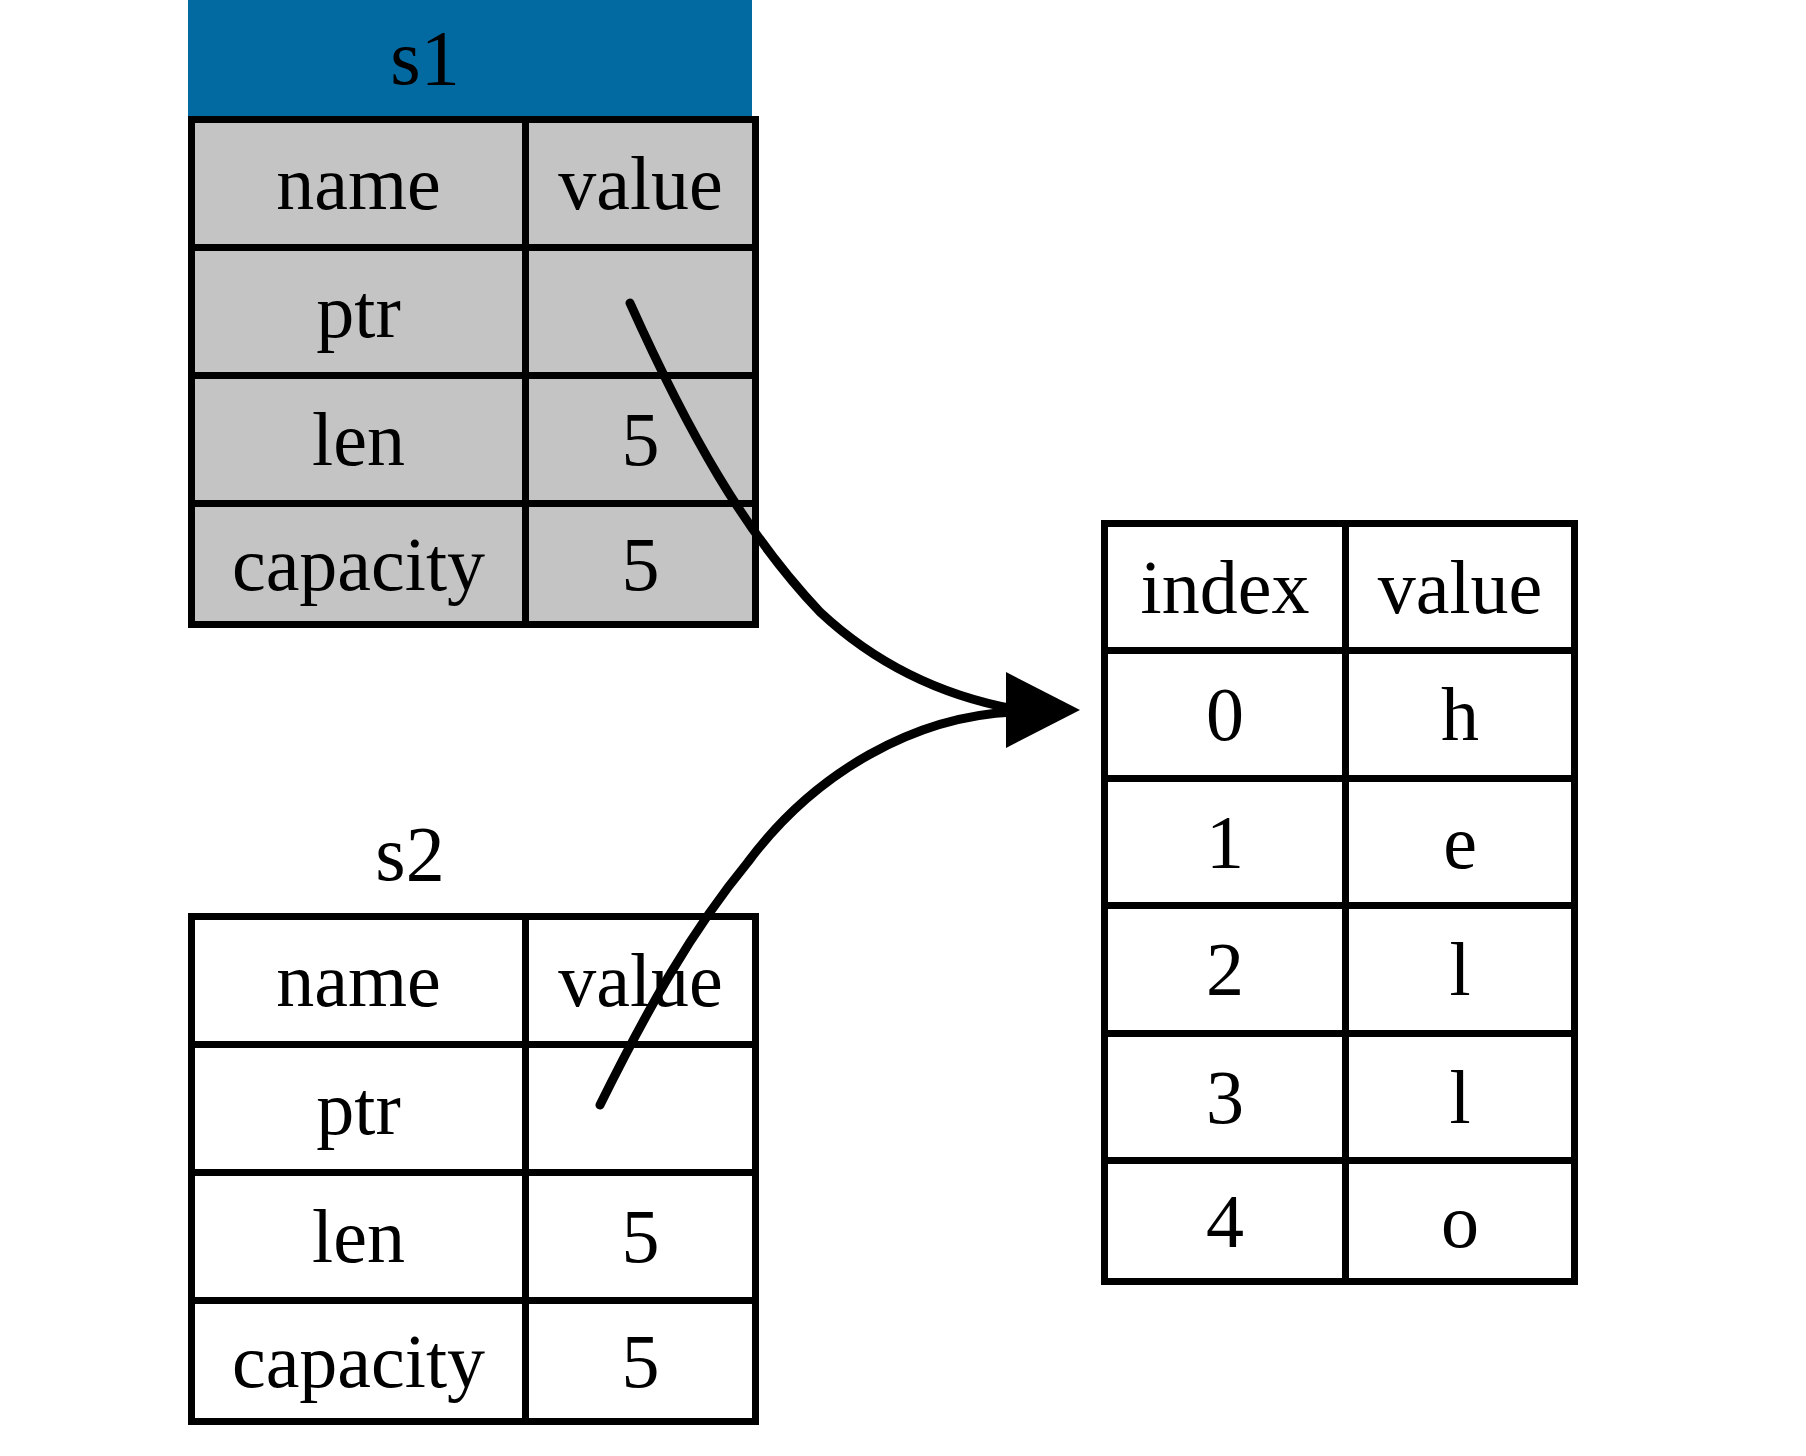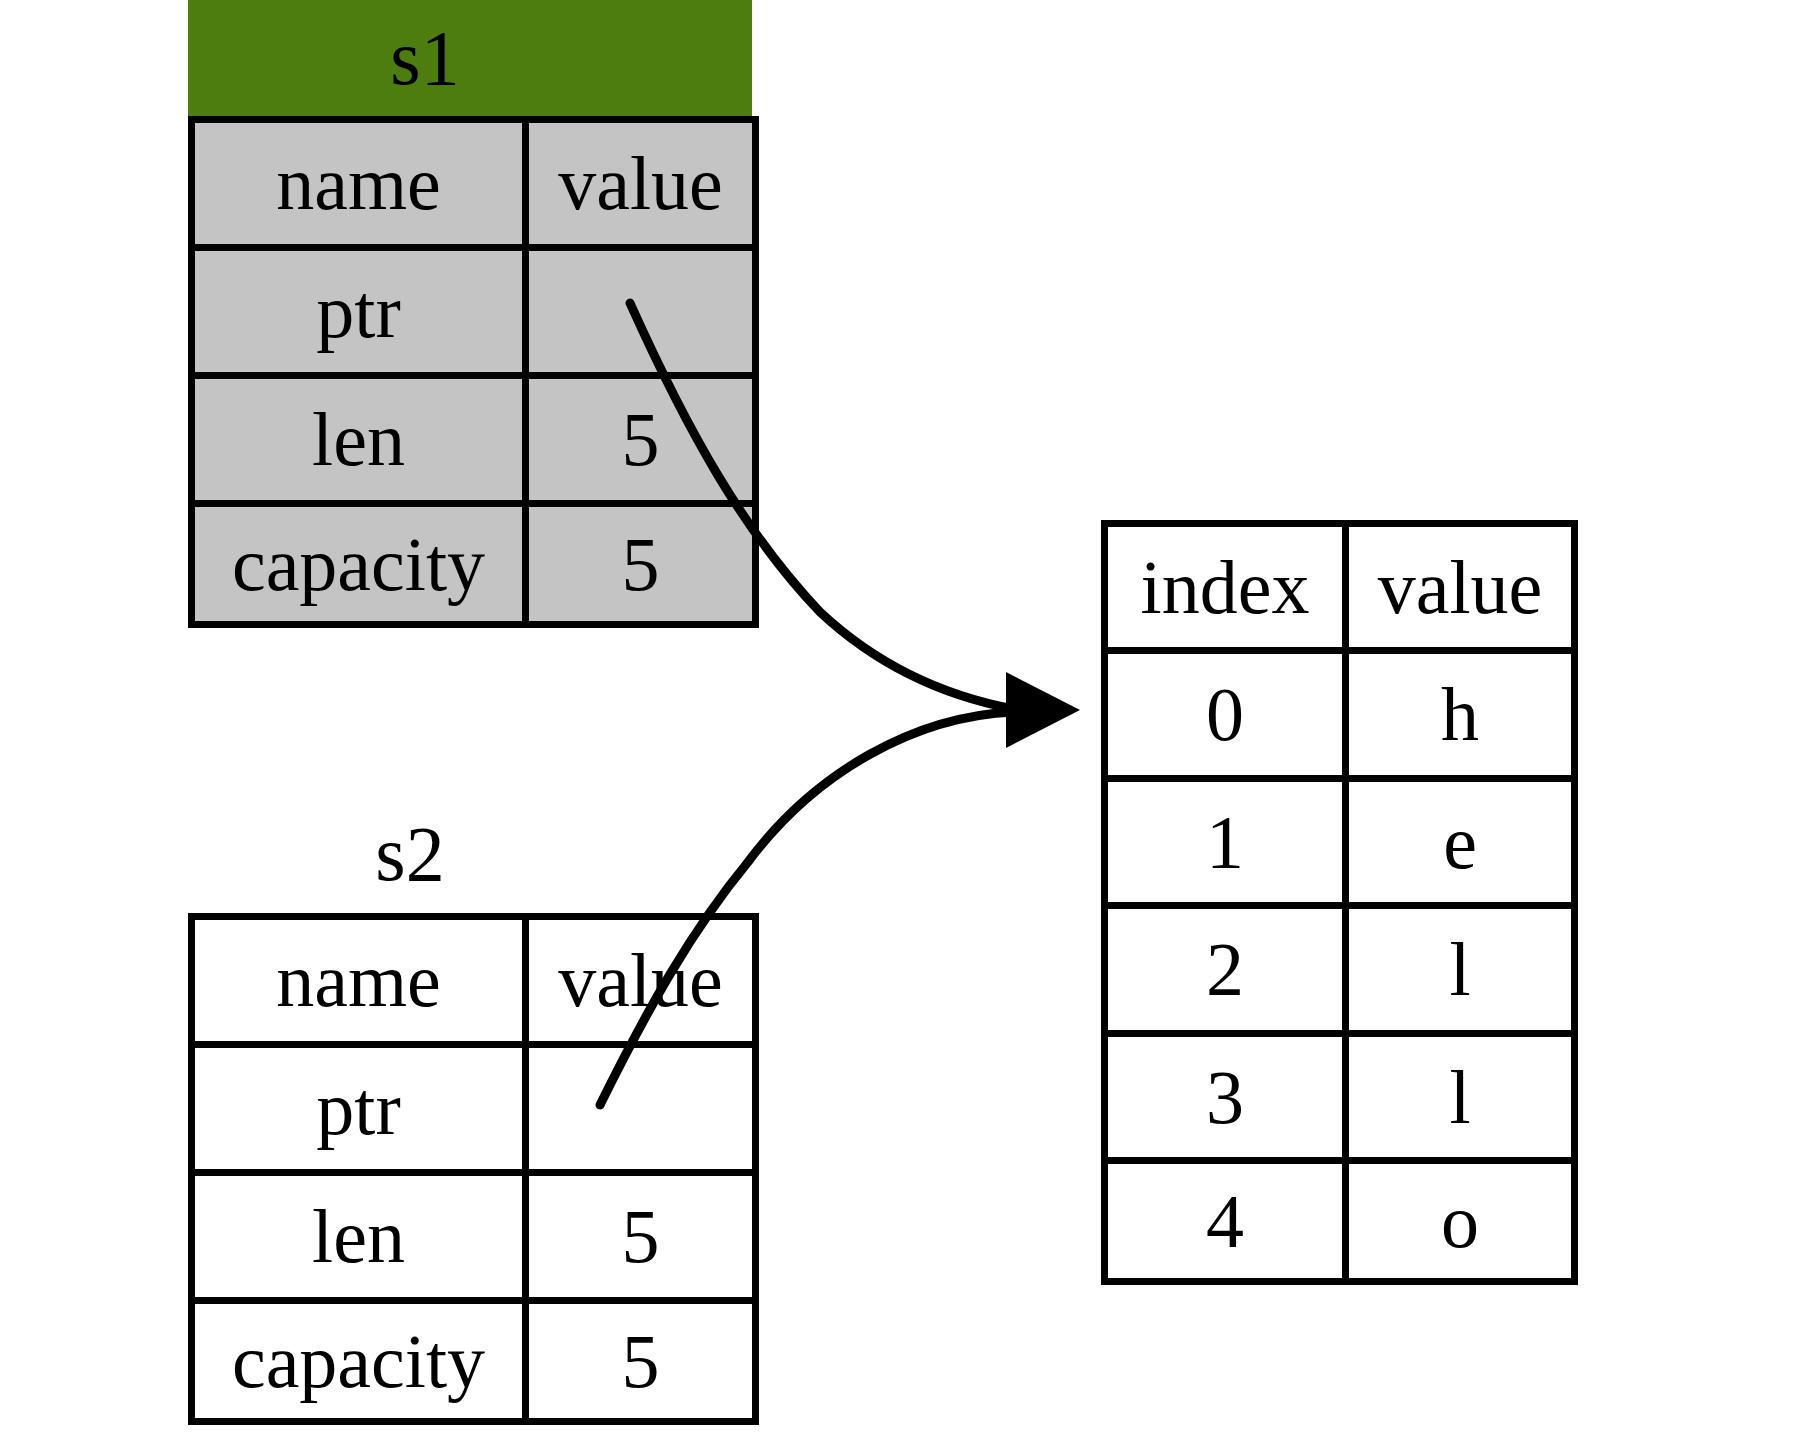--- a/index.html
+++ b/index.html
@@ -12,21 +12,21 @@
     overflow:hidden;
   }
   .title{
     position:absolute;
     font-size:78px;
     display:flex;align-items:center;justify-content:center;
     box-sizing:border-box;
   }
   #s1-title{
     left:188px;top:0;width:564px;height:116px;
-    background:#4d7c0f;
+    background:#0369a1;
     padding-right:90px;
   }
   #s2-title{
     left:188px;top:795px;width:564px;height:118px;
     padding-right:120px;
     text-align:right;
   }
   table.mem{
     position:absolute;
     border-collapse:collapse;

